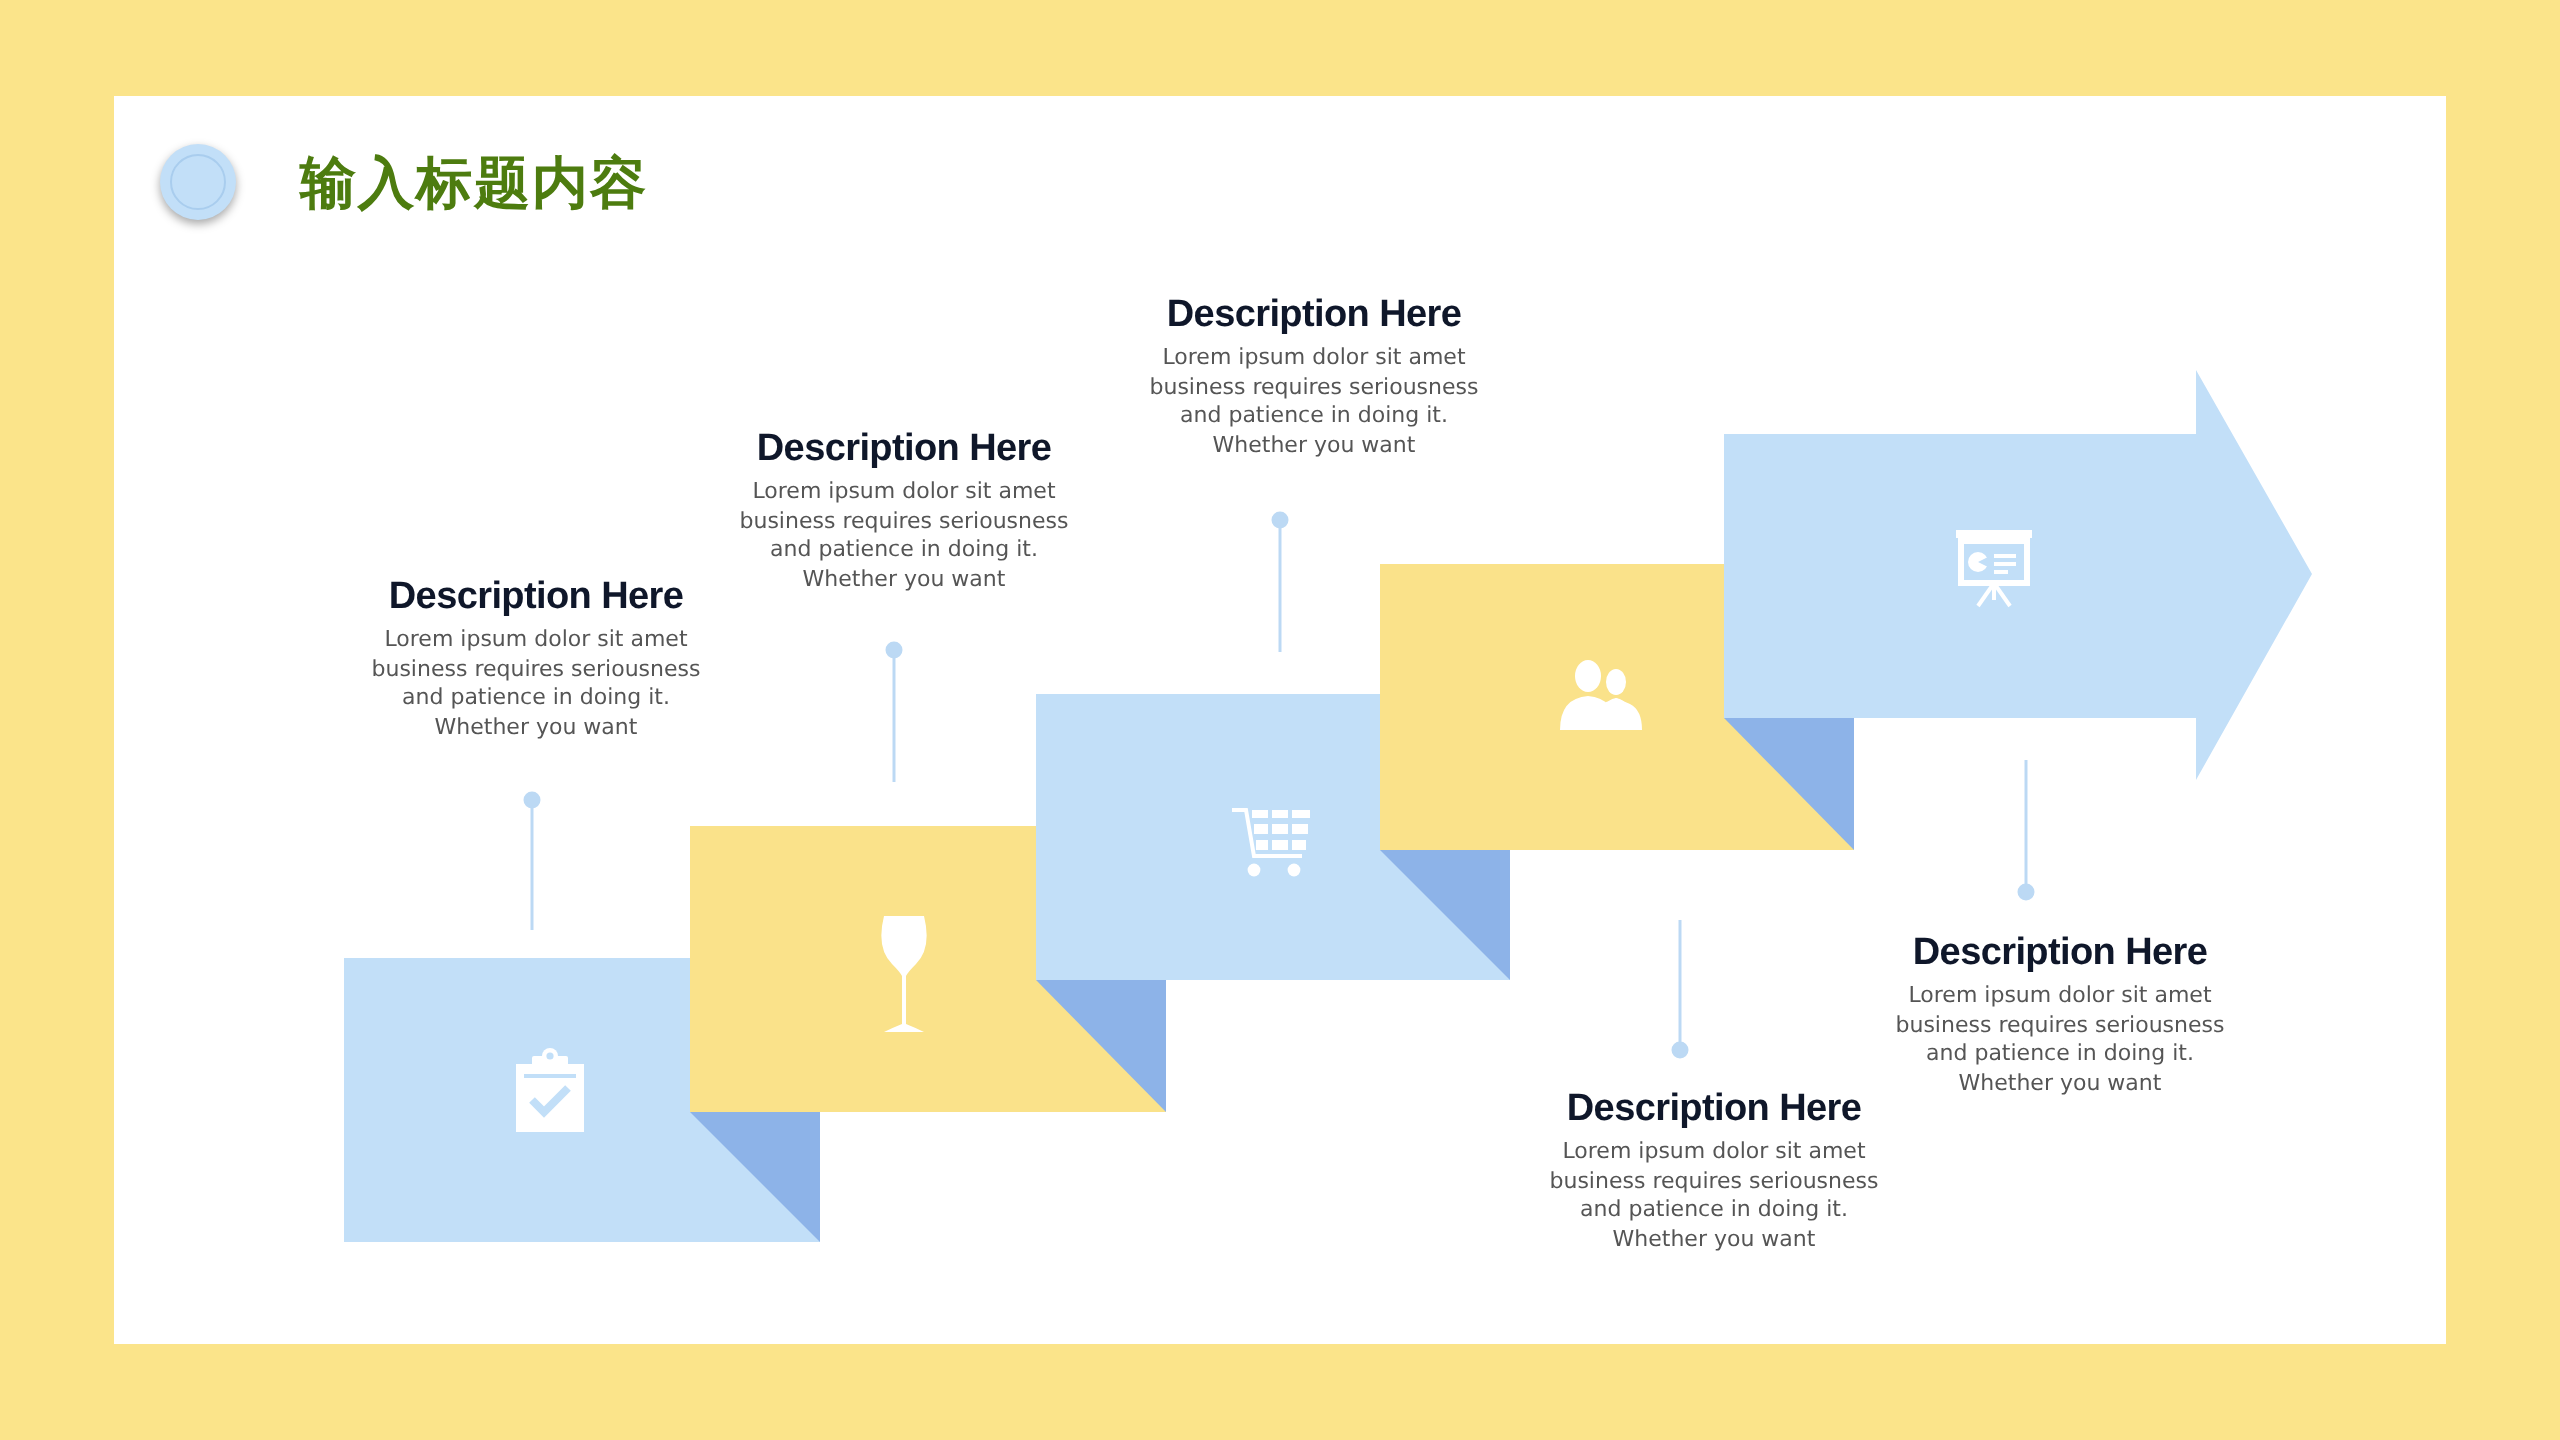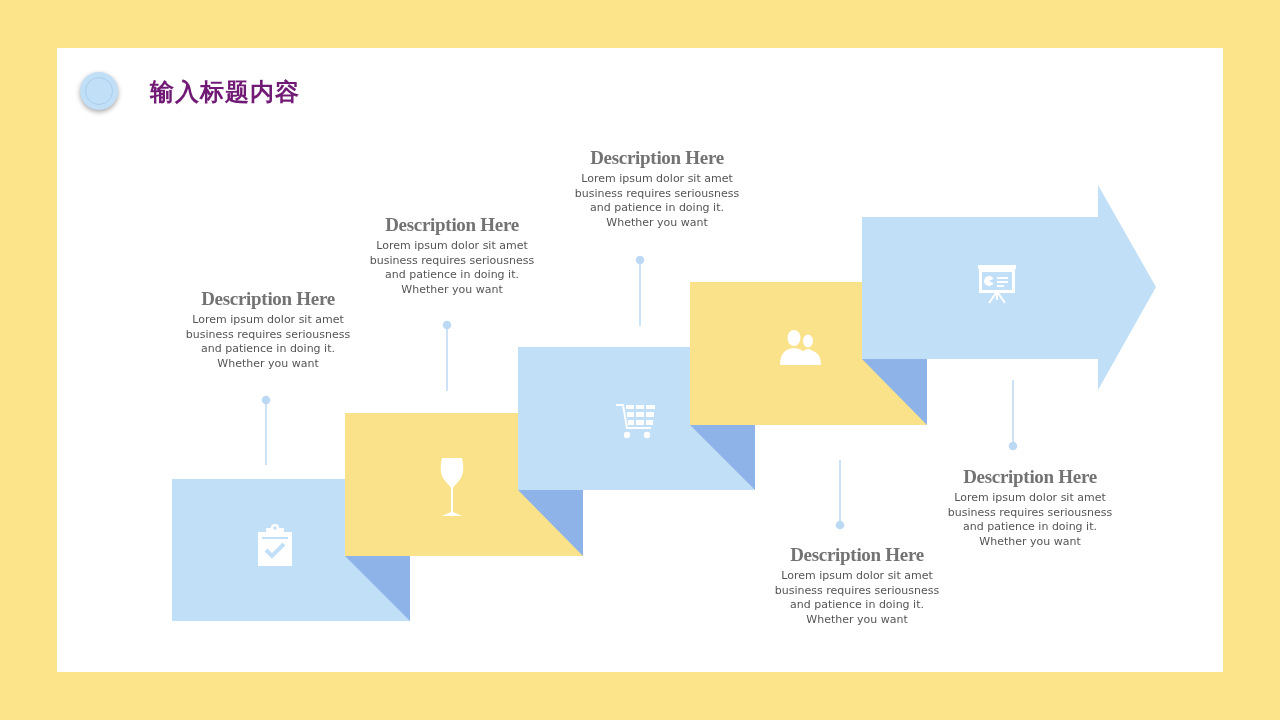--- a/index.html
+++ b/index.html
@@ -1,23 +1,23 @@
 <!DOCTYPE html>
 <html><head>
 <meta charset="utf-8">
 <style>
   html, body { margin:0; padding:0; }
   body { width:1280px; height:720px; background:#FBE48A; position:relative; overflow:hidden; font-family:"Liberation Sans", "DejaVu Sans", sans-serif; }
   .card { position:absolute; left:57px; top:48px; width:1166px; height:624px; background:#FFFFFF; }
   .title-dot { position:absolute; left:80px; top:72px; width:38px; height:38px; border-radius:50%; background:#C2DFF8; box-shadow:0 2px 5px rgba(0,0,0,0.35); }
   .title-dot-inner { position:absolute; left:5px; top:5px; width:26px; height:26px; border-radius:50%; border:1px solid #A9CDEE; background:#C2DFF8; }
-  .title { position:absolute; left:150px; top:72px; font-size:24px; font-weight:bold; color:#701a75; font-family:"DejaVu Sans", sans-serif; letter-spacing:1px; line-height:40px; }
+  .title { position:absolute; left:150px; top:72px; font-size:28px; font-weight:bold; color:#4d7c0f; font-family:"DejaVu Sans", sans-serif; letter-spacing:1px; line-height:40px; }
   svg.diagram { position:absolute; left:0; top:0; }
   .desc { position:absolute; width:220px; text-align:center; color:#595959; }
-  .desc-title { font-size:19px; font-weight:bold; color:#737373; line-height:24px; font-family:Liberation Serif, serif; letter-spacing:-0.3px; }
+  .desc-title { font-size:19px; font-weight:bold; color:#0f172a; line-height:24px; font-family:Liberation Sans, sans-serif; letter-spacing:-0.3px; }
   .desc-text { font-size:11px; line-height:14.5px; margin-top:2px; color:#555555; font-family:"DejaVu Sans", sans-serif; white-space:pre-line; }
 </style>
 </head>
 <body>
 
 <div class="card"></div>
 
 <div class="title-dot">
     <div class="title-dot-inner"></div>
   </div>

